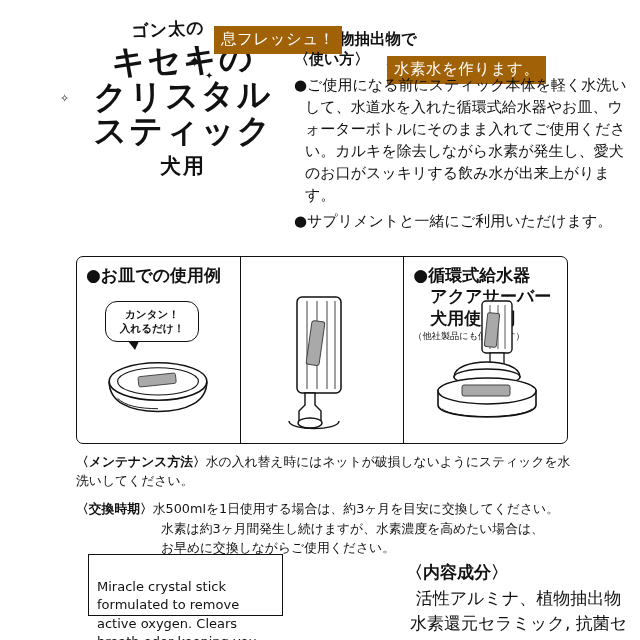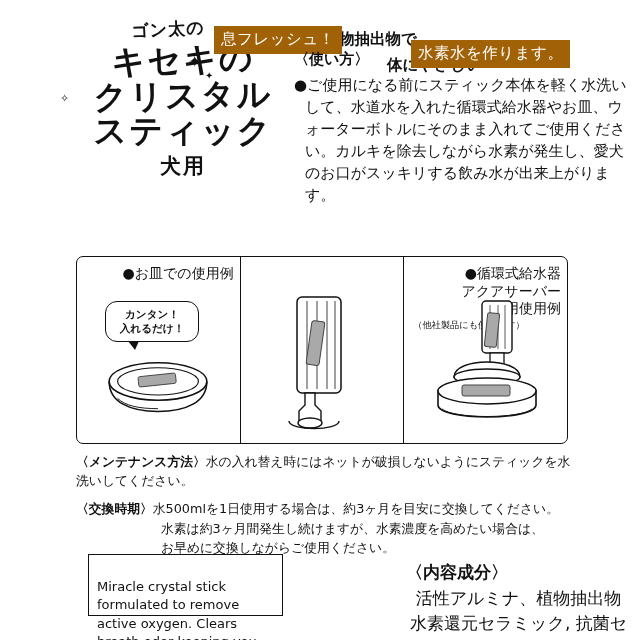--- a/index.html
+++ b/index.html
@@ -71,21 +71,21 @@
     position: absolute;
     background: #a16207;
     color: #ffffff;
     font-weight: normal;
     font-size: 15.5px;
     letter-spacing: 0.5px;
     padding: 3px 7px 4px 7px;
     white-space: nowrap;
   }
   .banner-1 { left: 214px; top: 26px; }
-  .banner-2 { left: 387px; top: 40px; margin-left: 24px; }
+  .banner-2 { left: 387px; top: 56px; }
 
   .headline-plain {
     position: absolute;
     font-weight: bold;
     font-size: 15.5px;
     white-space: nowrap;
   }
   .hl-1 { left: 214px; top: 29px; }
   .hl-2 { left: 387px; top: 55px; }
 
@@ -123,24 +123,23 @@
   .panel {
     position: relative;
     flex: 1;
     padding: 8px 6px 4px 9px;
     box-sizing: border-box;
   }
   .panel + .panel {
     border-left: 1.4px solid #111;
   }
   .panel-title {
-    font-size: 14px;
-    font-weight: normal;
+    font-size: 17px;
+    font-weight: bold;
     line-height: 1.25;
-    text-align: right;
   }
   .panel-note {
     font-size: 9.2px;
     margin-top: 1px;
   }
 
   .bubble {
     position: absolute;
     left: 28px;
     top: 44px;
@@ -244,20 +243,21 @@
 
     <div class="headline-plain hl-1">毎日の飲み水に植物抽出物で</div>
     <div class="banner banner-1">息フレッシュ！</div>
 
     <div class="headline-plain hl-2">体にやさしい</div>
     <div class="banner banner-2">水素水を作ります。</div>
 
     <div class="usage">
       <div class="usage-title">〈使い方〉</div>
       <div class="usage-item">●ご使用になる前にスティック本体を軽く水洗いして、水道水を入れた循環式給水器やお皿、ウォーターボトルにそのまま入れてご使用ください。カルキを除去しながら水素が発生し、愛犬のお口がスッキリする飲み水が出来上がります。</div>
+      <div class="usage-item">●サプリメントと一緒にご利用いただけます。</div>
     </div>
   </div>
 
   <div class="panels">
 
     <div class="panel">
       <div class="panel-title">●お皿での使用例</div>
       <div class="bubble">カンタン！<br>入れるだけ！</div>
       <svg class="dish" width="130" height="66" viewBox="0 0 130 66">
         <ellipse cx="65" cy="26" rx="52" ry="20" fill="#fff" stroke="#111" stroke-width="1.6"></ellipse>

